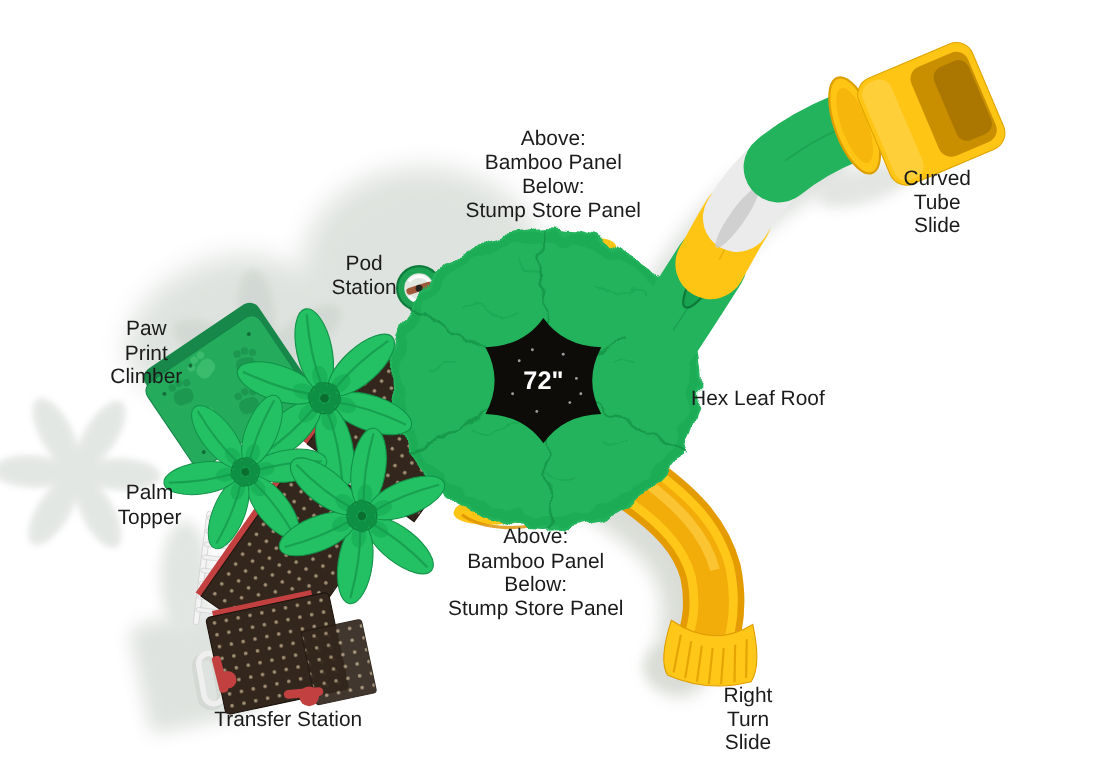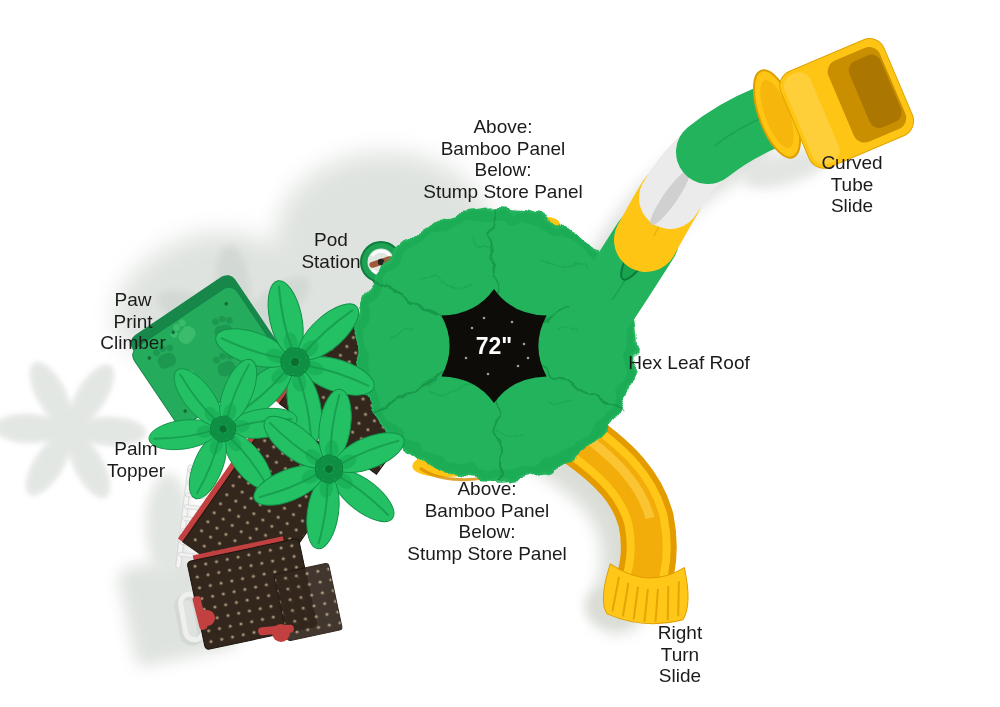--- a/index.html
+++ b/index.html
@@ -292,14 +292,15 @@
 <div class="label" style="left:689px;top:352px">Hex Leaf Roof</div>
 <div class="label" style="left:136px;top:438px">Palm
 Topper</div>
 <div class="label" style="left:487px;top:478px">Above:
 Bamboo Panel
 Below:
 Stump Store Panel</div>
 <div class="label" style="left:680px;top:622px">Right
 Turn
 Slide</div>
+<div class="label" style="left:262px;top:644px">Transfer Station</div>
 
 </div>
 
 </body></html>

